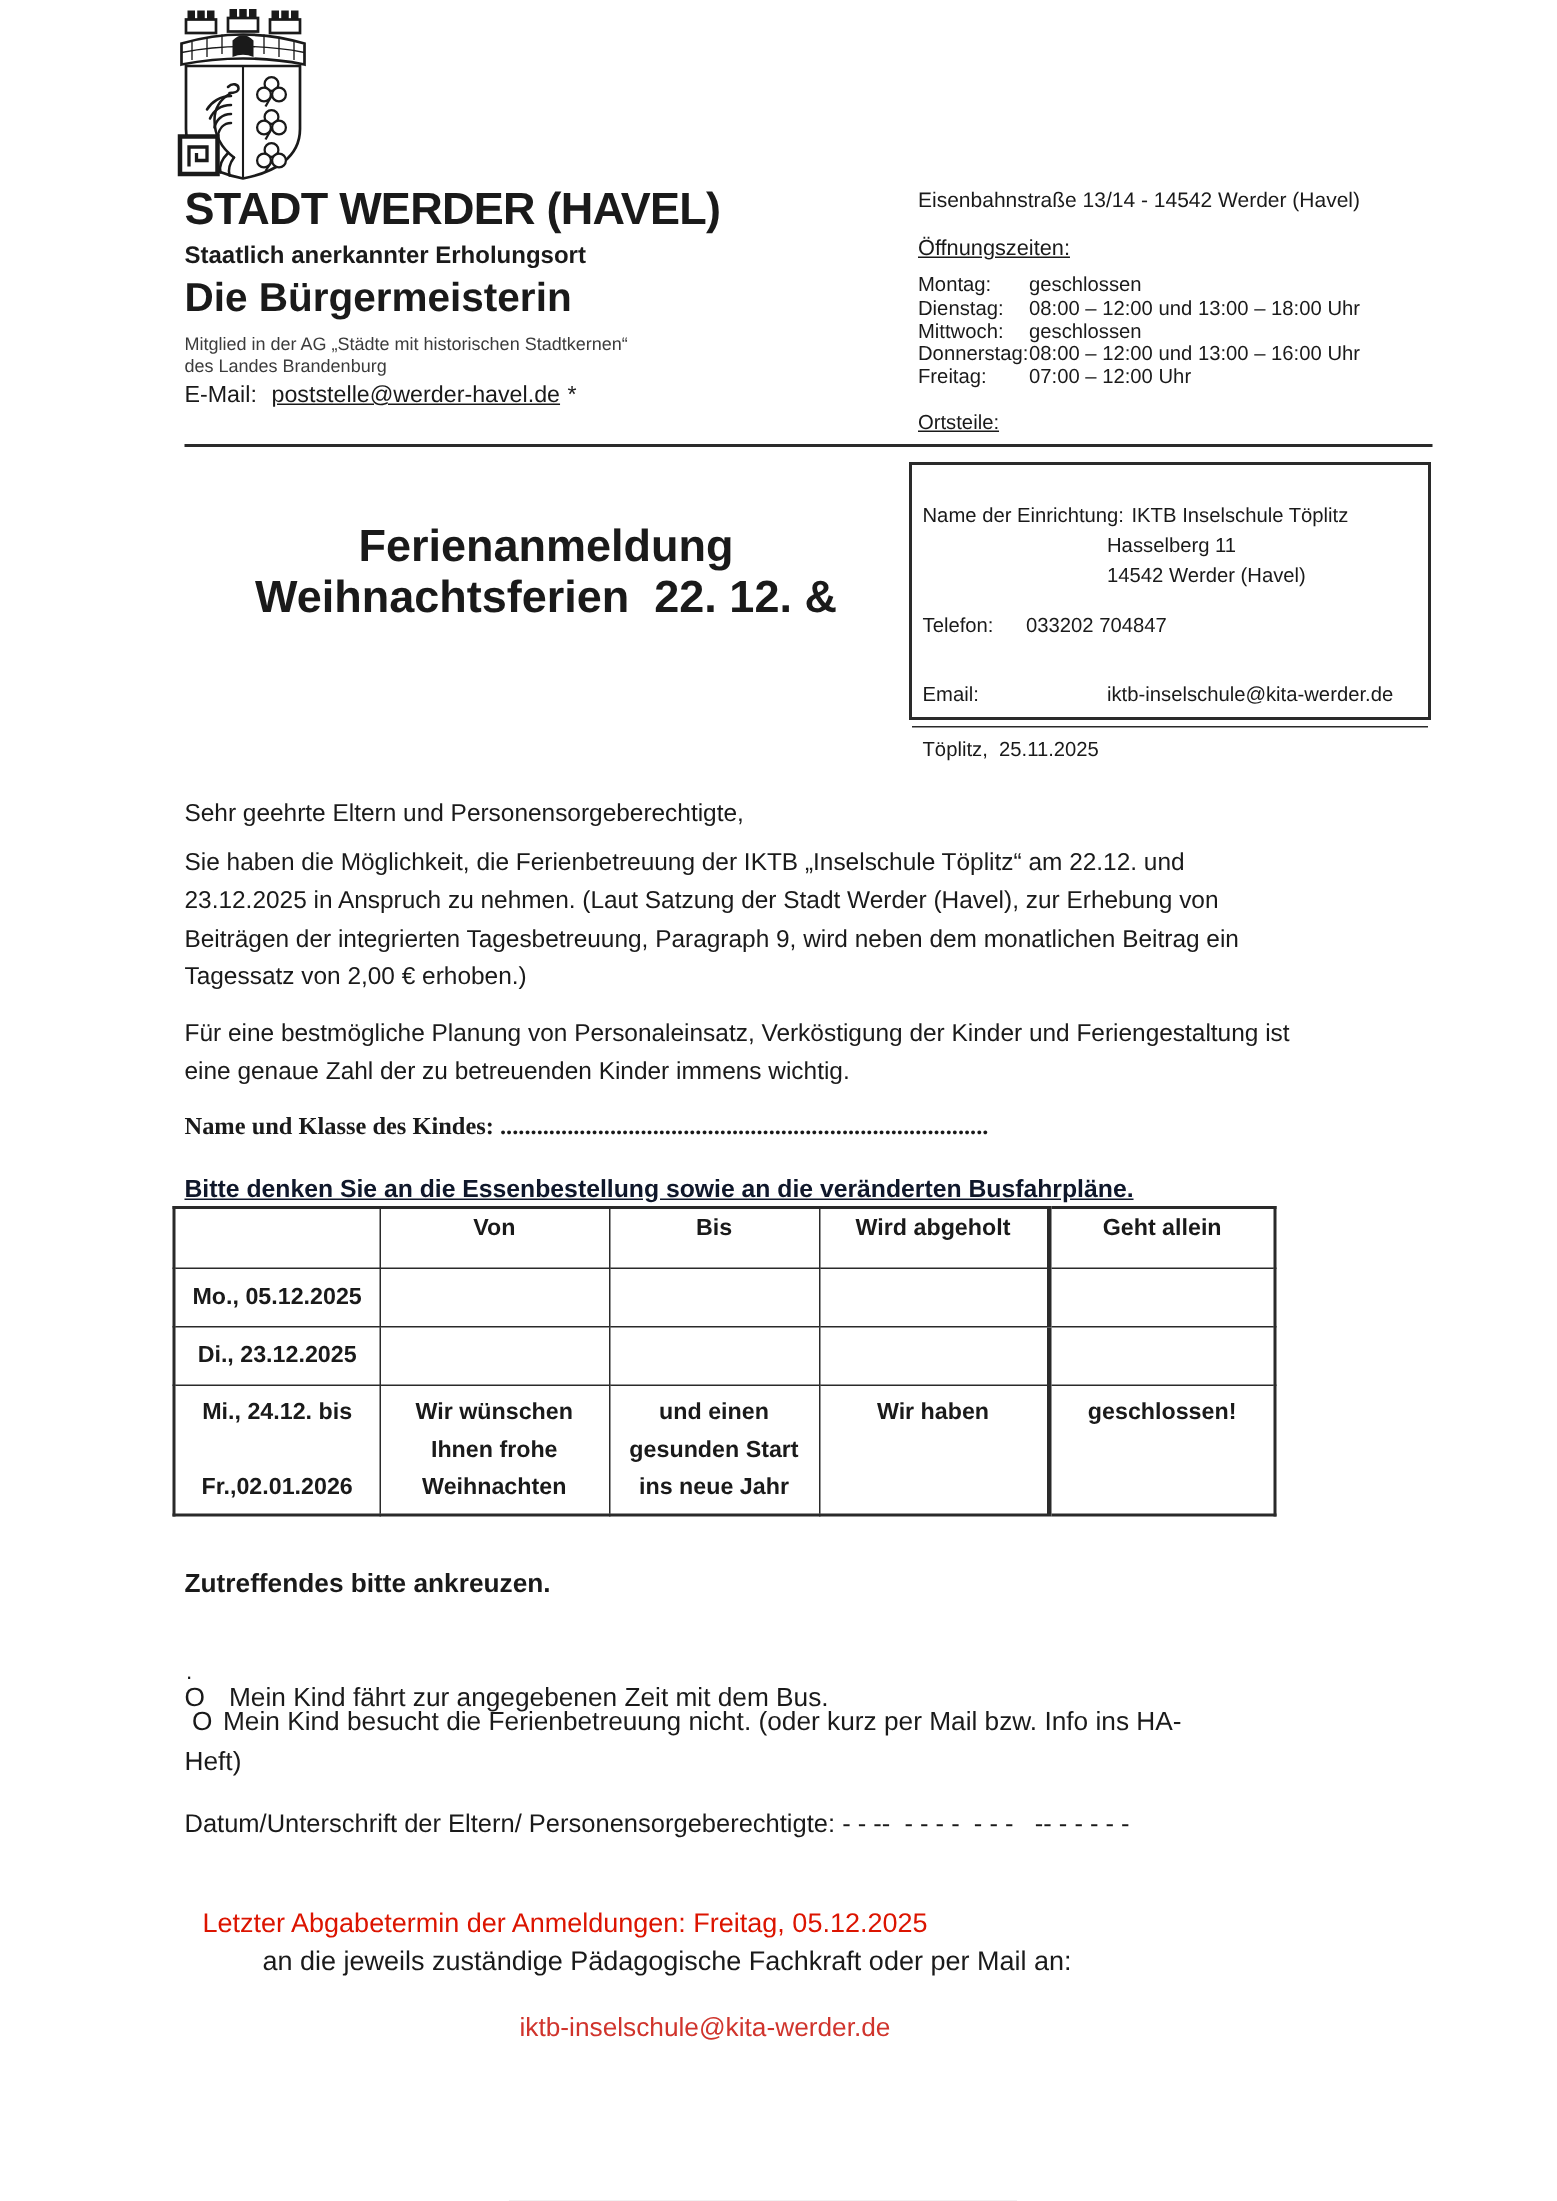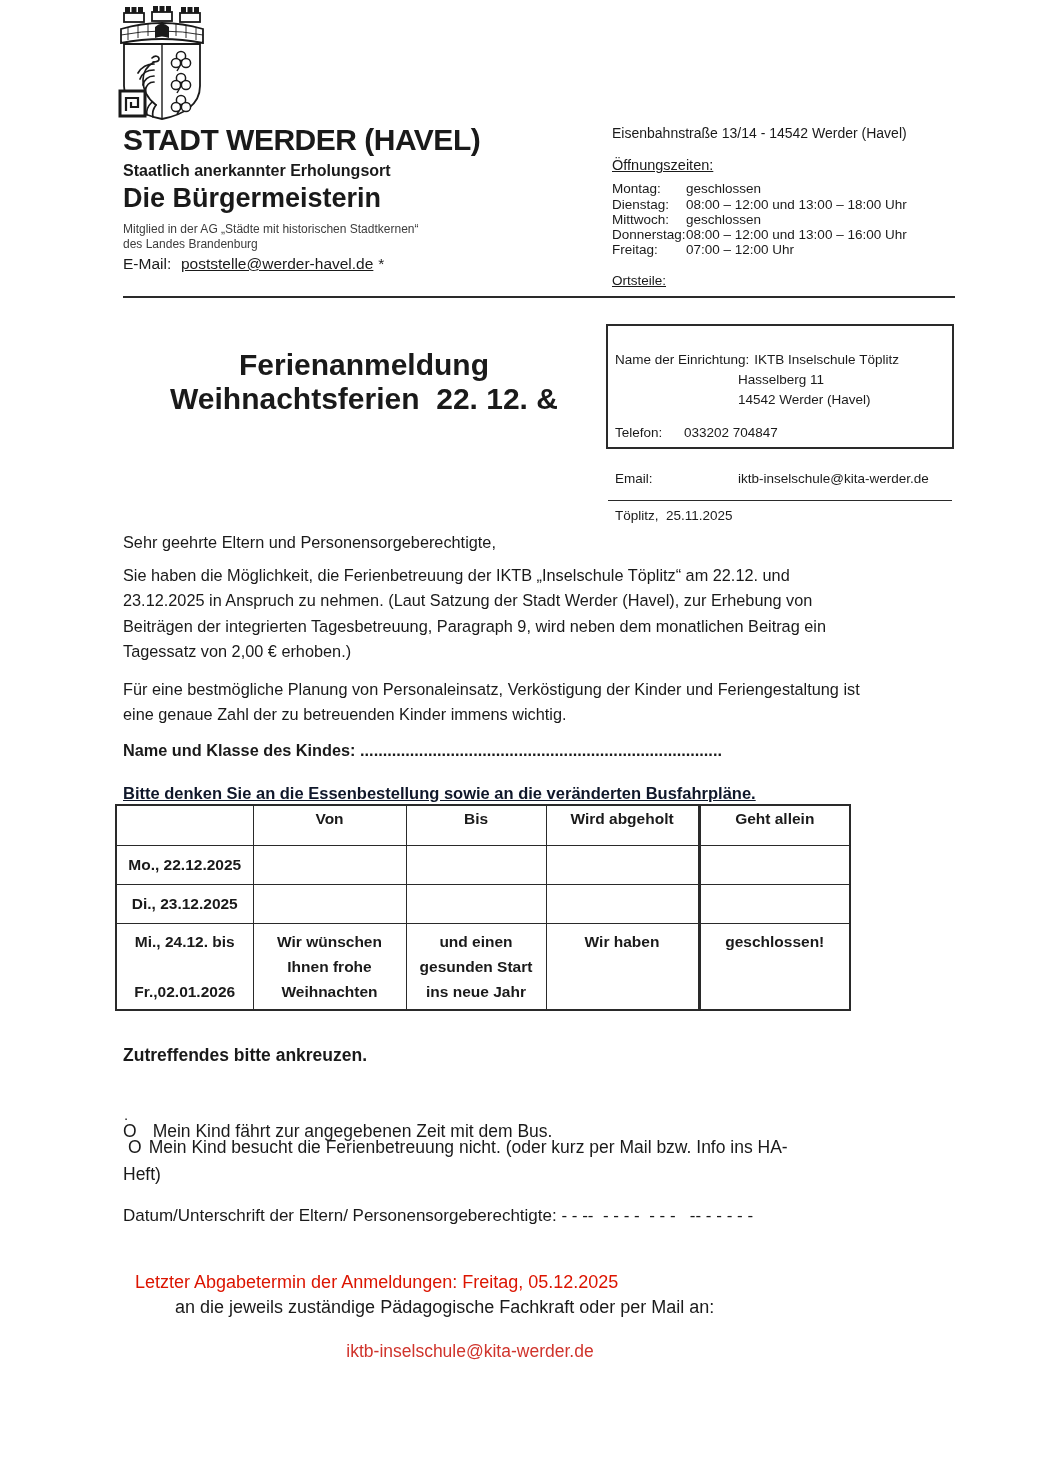--- a/index.html
+++ b/index.html
@@ -36,21 +36,21 @@
   #hours-label{font-size:14.5px;text-decoration:underline;margin-bottom:8px;display:inline-block;}
   .hours-row{display:flex;}
   .hours-day{width:74px;flex:none;}
   #districts-row{display:flex;margin-top:15px;line-height:17px;}
   #districts-label{width:74px;flex:none;text-decoration:underline;}
 
   
   #top-rule{position:absolute;left:123px;top:296px;width:832px;border-top:2px solid #2a2a2a;}
 
   
-  #facility-box{position:absolute;left:606px;top:324px;width:348px;height:125px;
+  #facility-box{position:absolute;left:606px;top:308px;width:348px;height:172px;
     border:2px solid #2a2a2a;box-sizing:border-box;font-size:13.5px;line-height:20px;}
   #fb-inner{padding:24px 8px 0 7px;}
   .fb-row{display:flex;}
   #fb-name-label{white-space:nowrap;margin-right:5px;}
   #fb-addr{margin-left:123px;}
   #fb-phone-row{margin-top:13px;}
   #fb-phone-label{width:69px;flex:none;}
   #fb-email-row{margin-top:26px;}
   #fb-email-label{width:123px;flex:none;}
   #fb-divider{border-top:1.5px solid #2a2a2a;margin-top:11px;}
@@ -58,21 +58,21 @@
 
   
   #doc-title{position:absolute;left:128px;top:348px;width:472px;text-align:center;
     font-size:30px;line-height:34px;font-weight:bold;}
 
   
   .bodyblock{position:absolute;left:123px;width:850px;font-size:16.3px;line-height:25.3px;}
   #salutation{top:530px;}
   #para1{top:563px;}
   #para2{top:677px;}
-  #name-class{top:738px;font-weight:bold;}
+  #name-class{top:738px;font-weight:bold;font-family:Liberation Serif, serif;}
   #red-notice{top:781px;font-weight:bold;color:#0f172a;text-decoration:underline;font-size:16.5px;}
 
   
   #schedule-table{position:absolute;left:115px;top:804px;border-collapse:collapse;
     table-layout:fixed;width:734px;font-size:15.5px;font-weight:bold;color:#1a1a1a;}
   #schedule-table td{border:1.5px solid #2a2a2a;text-align:center;padding:0 4px;overflow:hidden;}
   #schedule-table{border:2px solid #2a2a2a;}
   #schedule-table td.thickL{border-left:3px solid #2a2a2a;}
   #schedule-table tr.hrow td{height:35px;vertical-align:top;padding-top:4px;}
   #schedule-table tr.drow td{height:38px;vertical-align:middle;}
@@ -257,21 +257,21 @@
     </colgroup>
     <tbody>
         <tr class="hrow">
       <td></td>
       <td>Von</td>
       <td>Bis</td>
       <td>Wird abgeholt</td>
       <td class="thickL">Geht allein</td>
     </tr>
     <tr class="drow">
-      <td>Mo., 22.12.2025</td>
+      <td>Mo., 05.12.2025</td>
       <td></td>
       <td></td>
       <td></td>
       <td class="thickL"></td>
     </tr>
     <tr class="drow">
       <td>Di., 23.12.2025</td>
       <td></td>
       <td></td>
       <td></td>

